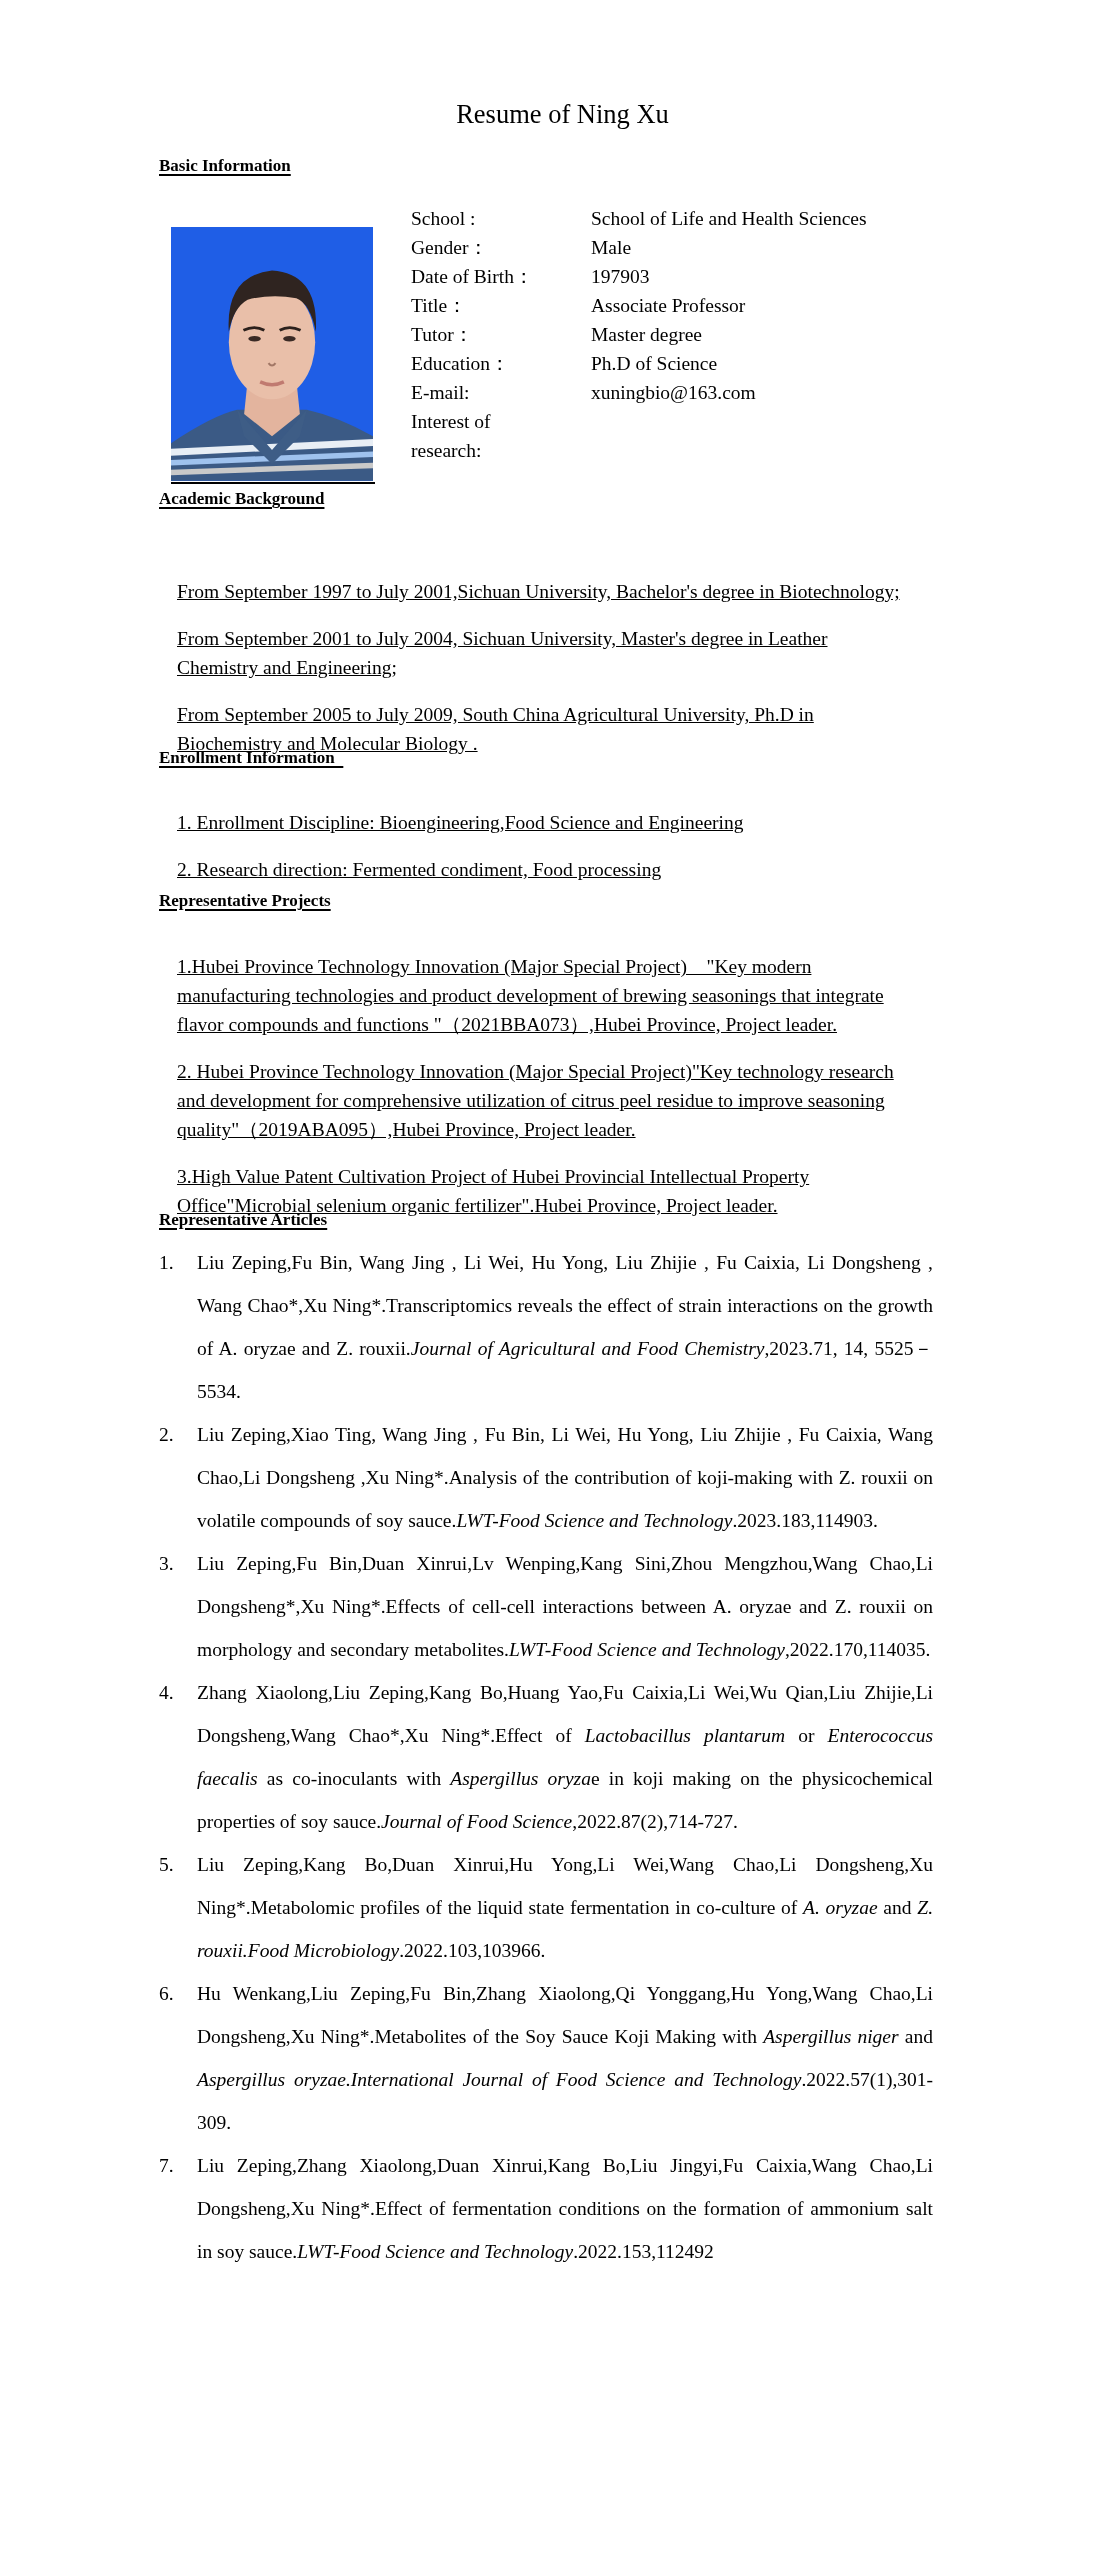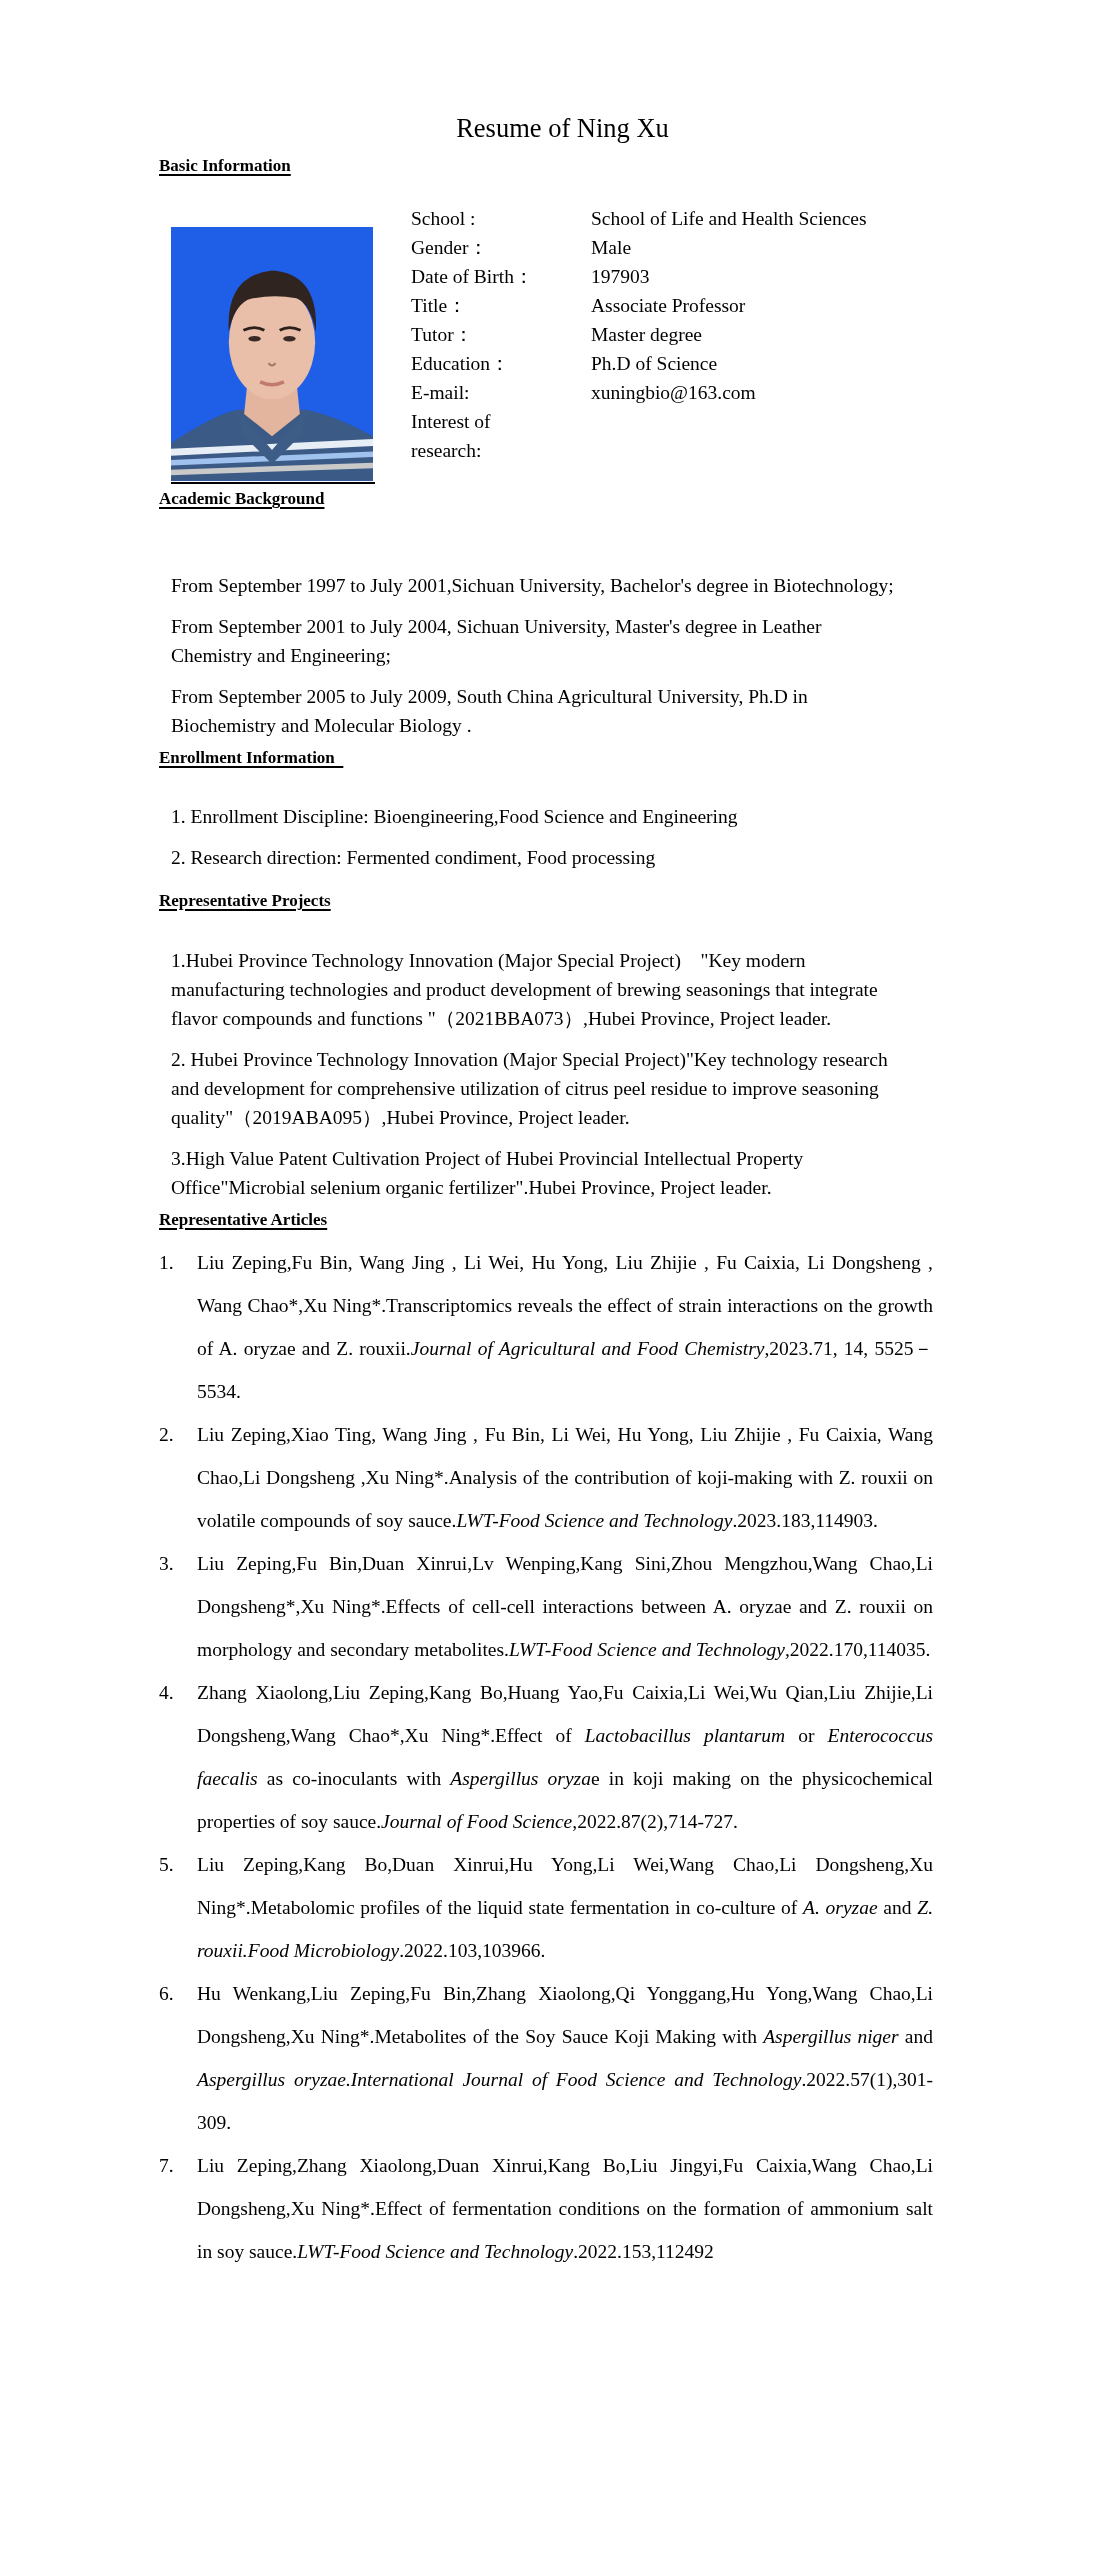--- a/index.html
+++ b/index.html
@@ -18,21 +18,21 @@
     .page {
       position: absolute;
       left: 159px;
       top: 0;
       width: 760px;
     }
     .doc-title {
       position: absolute;
       left: 0;
       width: 807px;
-      top: 112px;
+      top: 98px;
       text-align: center;
       font-size: 26.5px;
       line-height: 33px;
       font-weight: normal;
       margin: 0;
     }
     .section-heading {
       position: absolute;
       left: 0;
       margin: 0;
@@ -82,21 +82,22 @@
     }
     
     .block {
       position: absolute;
       left: 0;
       width: 760px;
       font-size: 19.5px;
       line-height: 29px;
     }
     .block p {
-      margin: 12px;
+      margin: 18px;
+      text-decoration: underline;
     }
     
     .articles {
       position: absolute;
       left: 0;
       top: 1241px;
       width: 774px;
       font-size: 19.5px;
       line-height: 43px;
       margin: 0;

